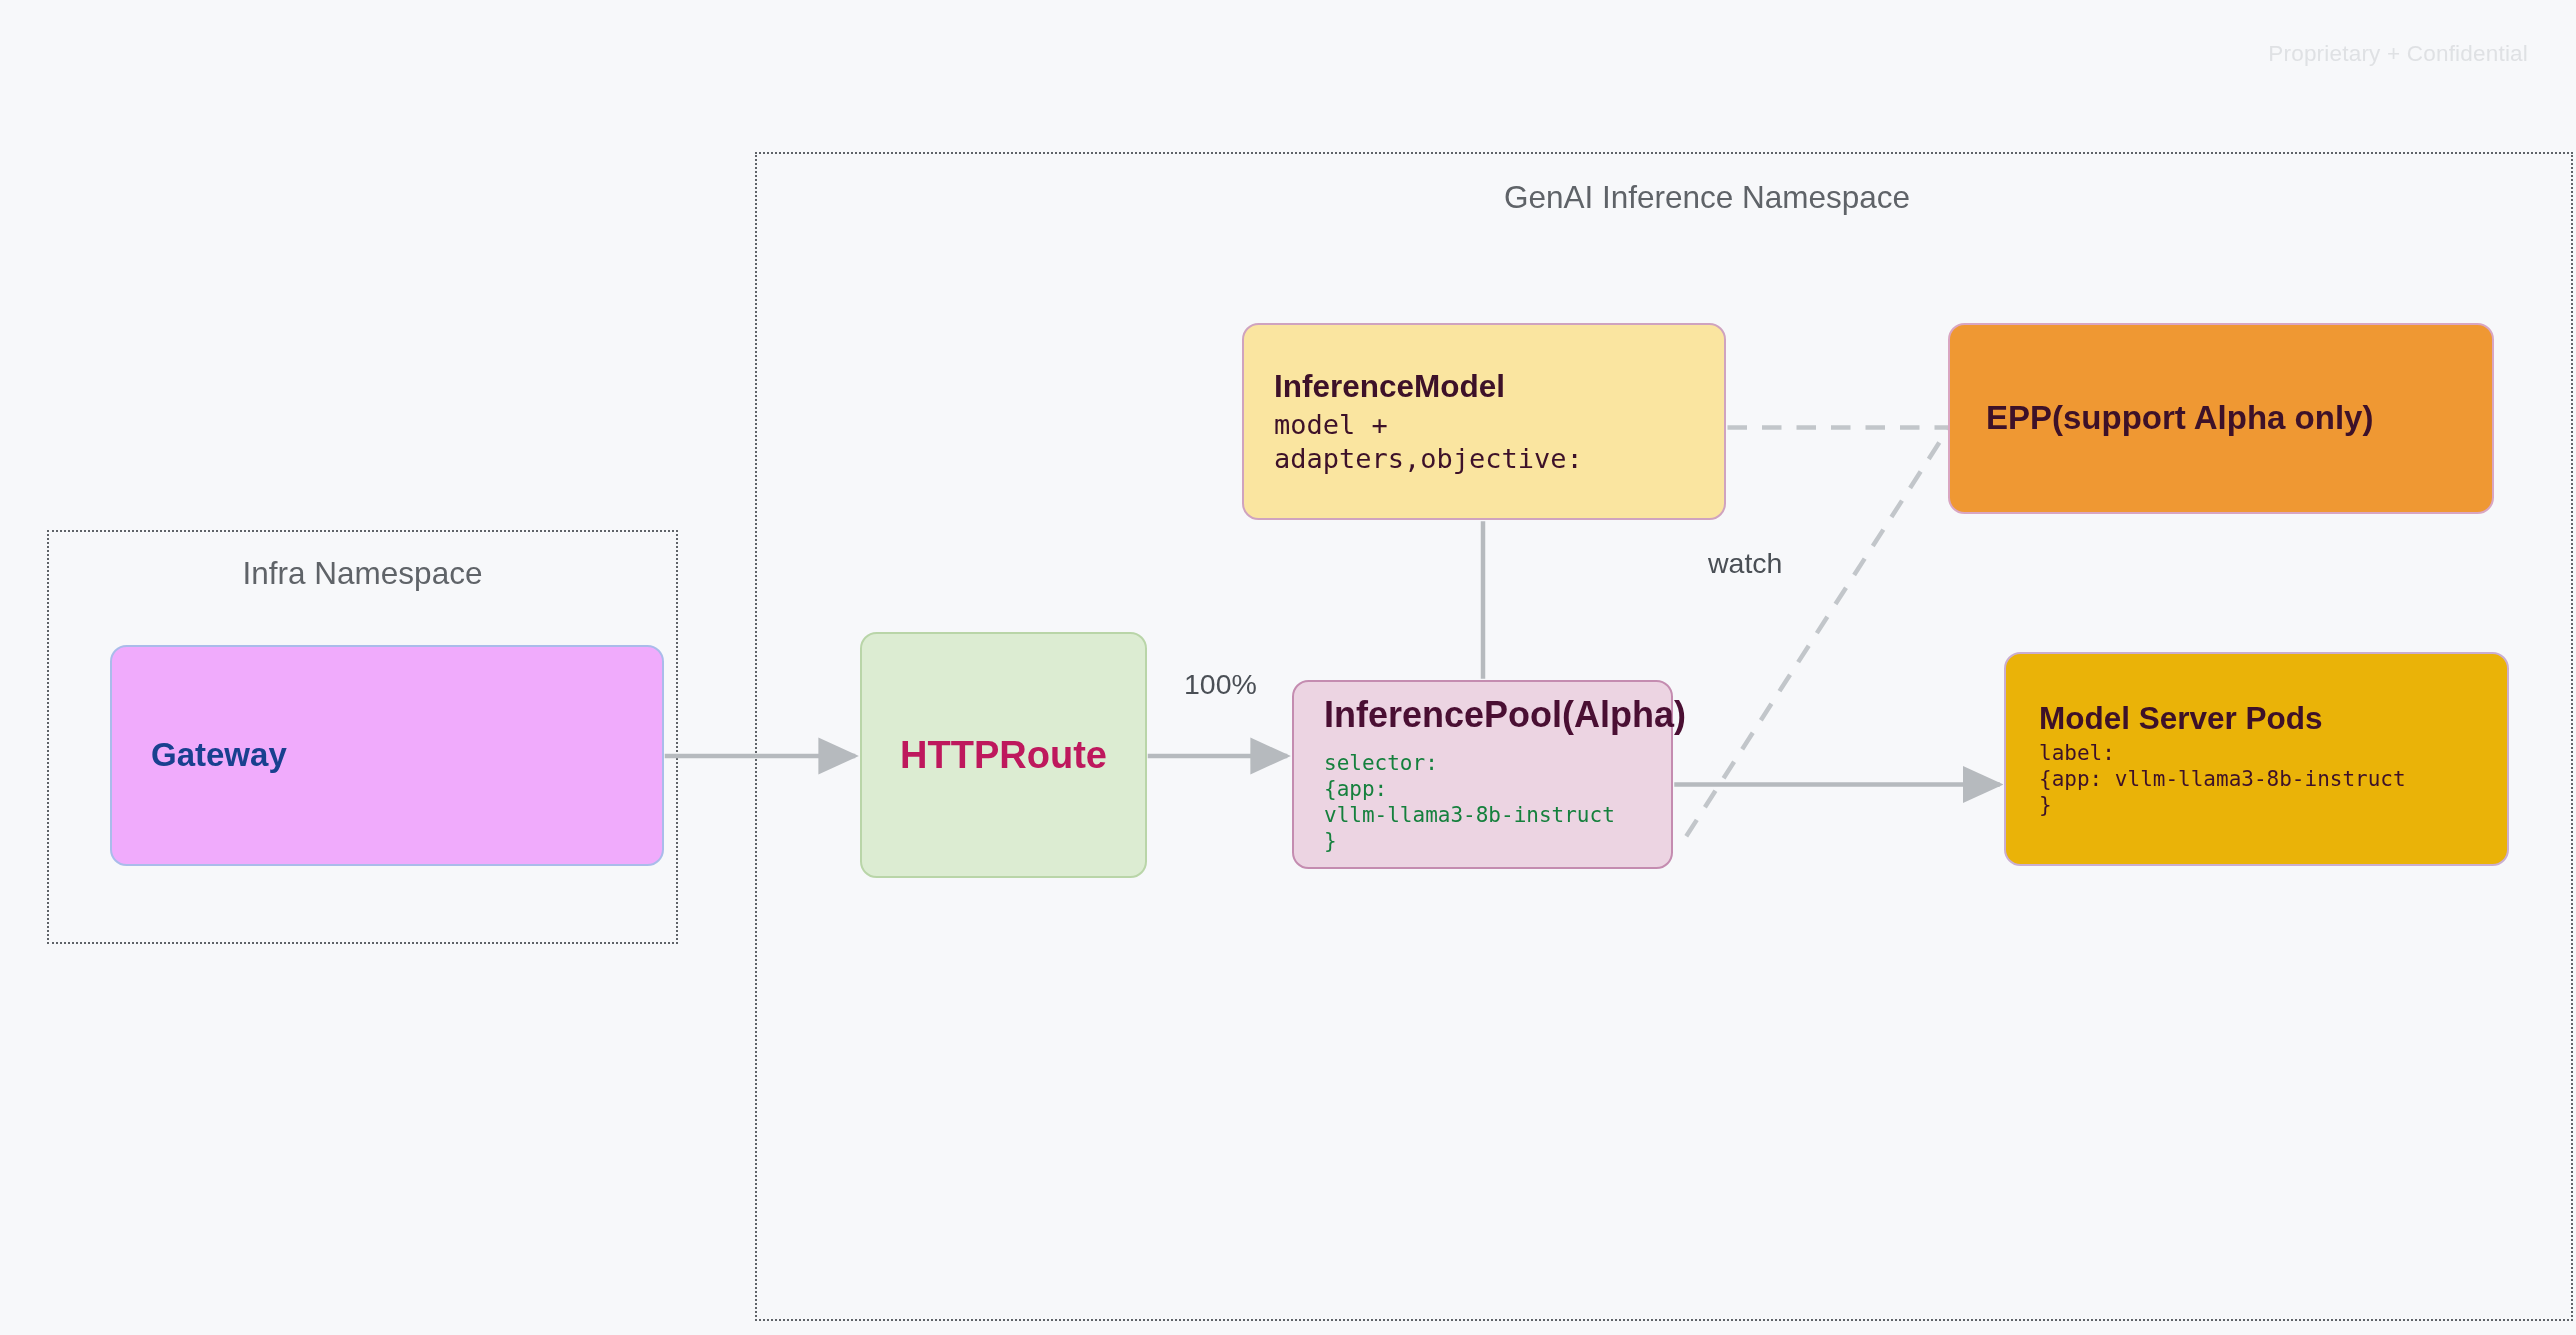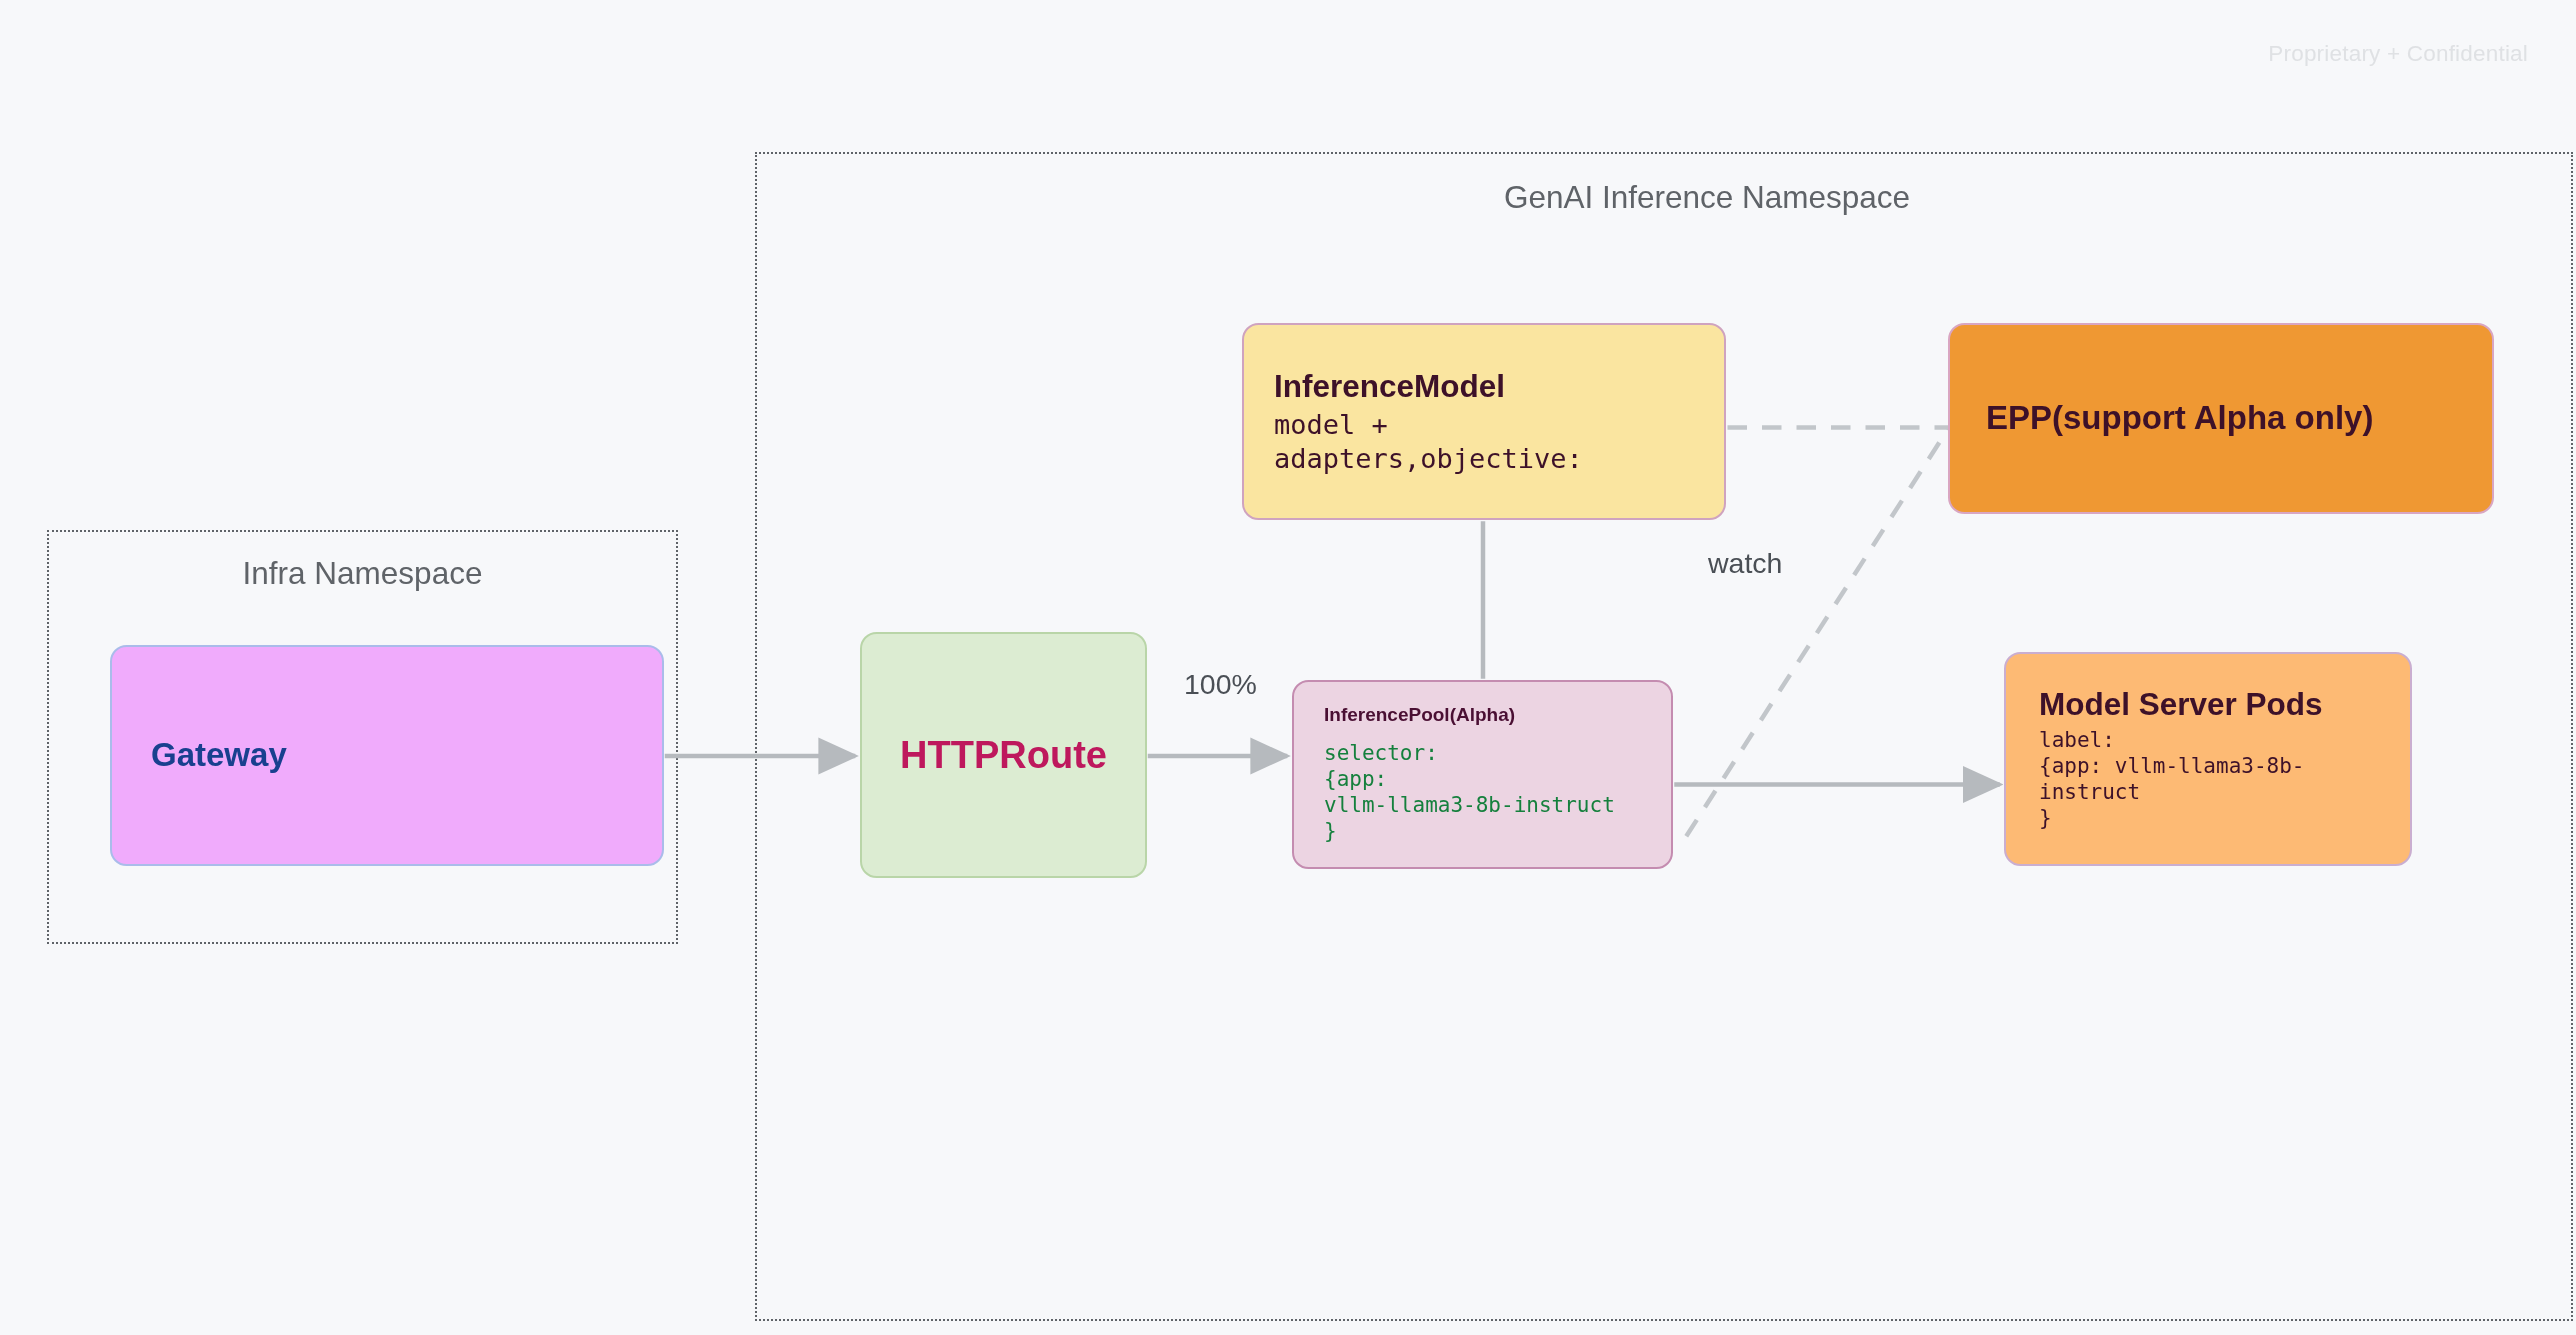--- a/index.html
+++ b/index.html
@@ -103,36 +103,36 @@
   #node-inferencemodel .title { font-size: 31.5px; color: #3d1129; margin-bottom: 3px; }
   #node-inferencemodel .sub { font-size: 27px; color: #3d1129; }
 
   
   #node-inferencepool {
     left: 1292px; top: 680px; width: 381px; height: 189px;
     background: #ecd4e2;
     border: 2.3px solid #c48cb0;
     padding: 0 30px;
   }
-  #node-inferencepool .title { font-size: 19px; color: #4a0f33; margin-bottom: 13px; }
+  #node-inferencepool .title { font-size: 36px; color: #4a0f33; margin-bottom: 13px; }
   #node-inferencepool .sub { font-size: 21px; color: #15803d; }
 
   
   #node-epp {
     left: 1948px; top: 323px; width: 546px; height: 191px;
     background: #ef9833;
     border: 2.3px solid #d9a6c2;
     padding: 0 36px;
   }
   #node-epp .title { font-size: 33px; color: #3d1129; }
 
   
   #node-modelpods {
-    left: 2004px; top: 652px; width: 408px; height: 214px;
-    background: #fdba74;
+    left: 2004px; top: 652px; width: 505px; height: 214px;
+    background: #eab308;
     border: 2.3px solid #caaed0;
     padding: 0 33px;
   }
   #node-modelpods .title { font-size: 31.5px; color: #3d1129; margin-bottom: 3px; }
   #node-modelpods .sub { font-size: 21px; color: #3d1129; }
 
   
   #wires {
     position: absolute;
     left: 0; top: 0;

